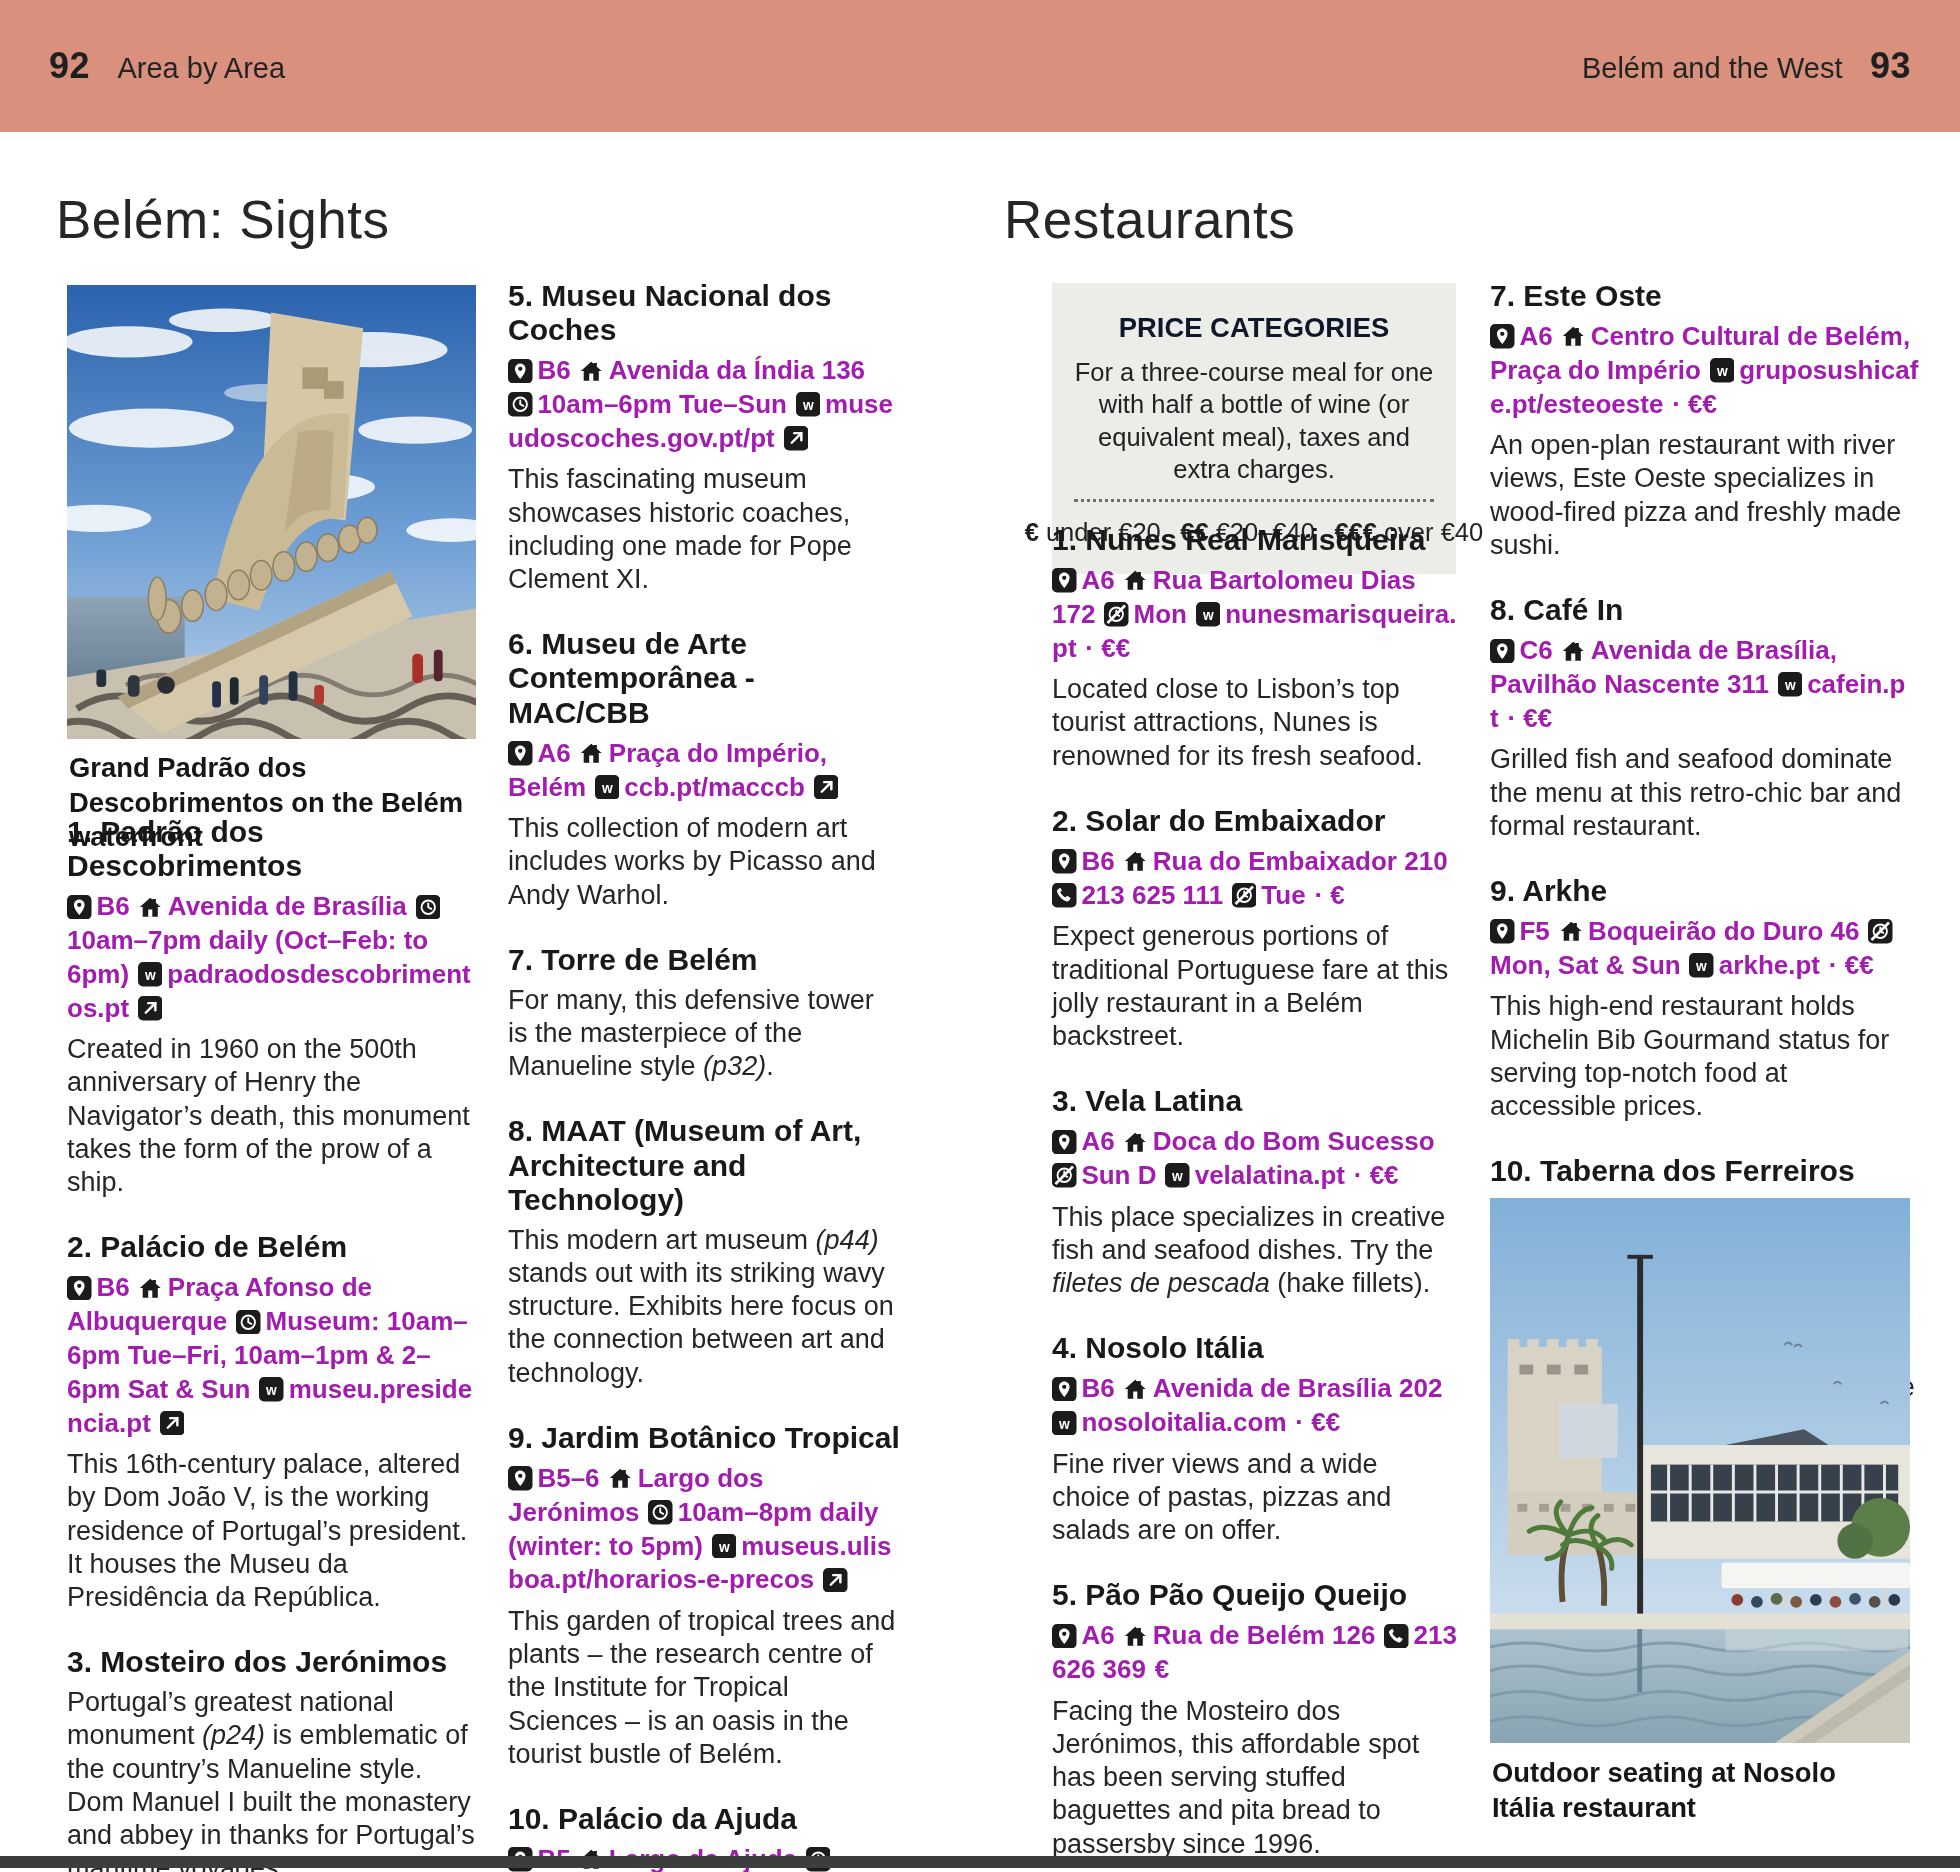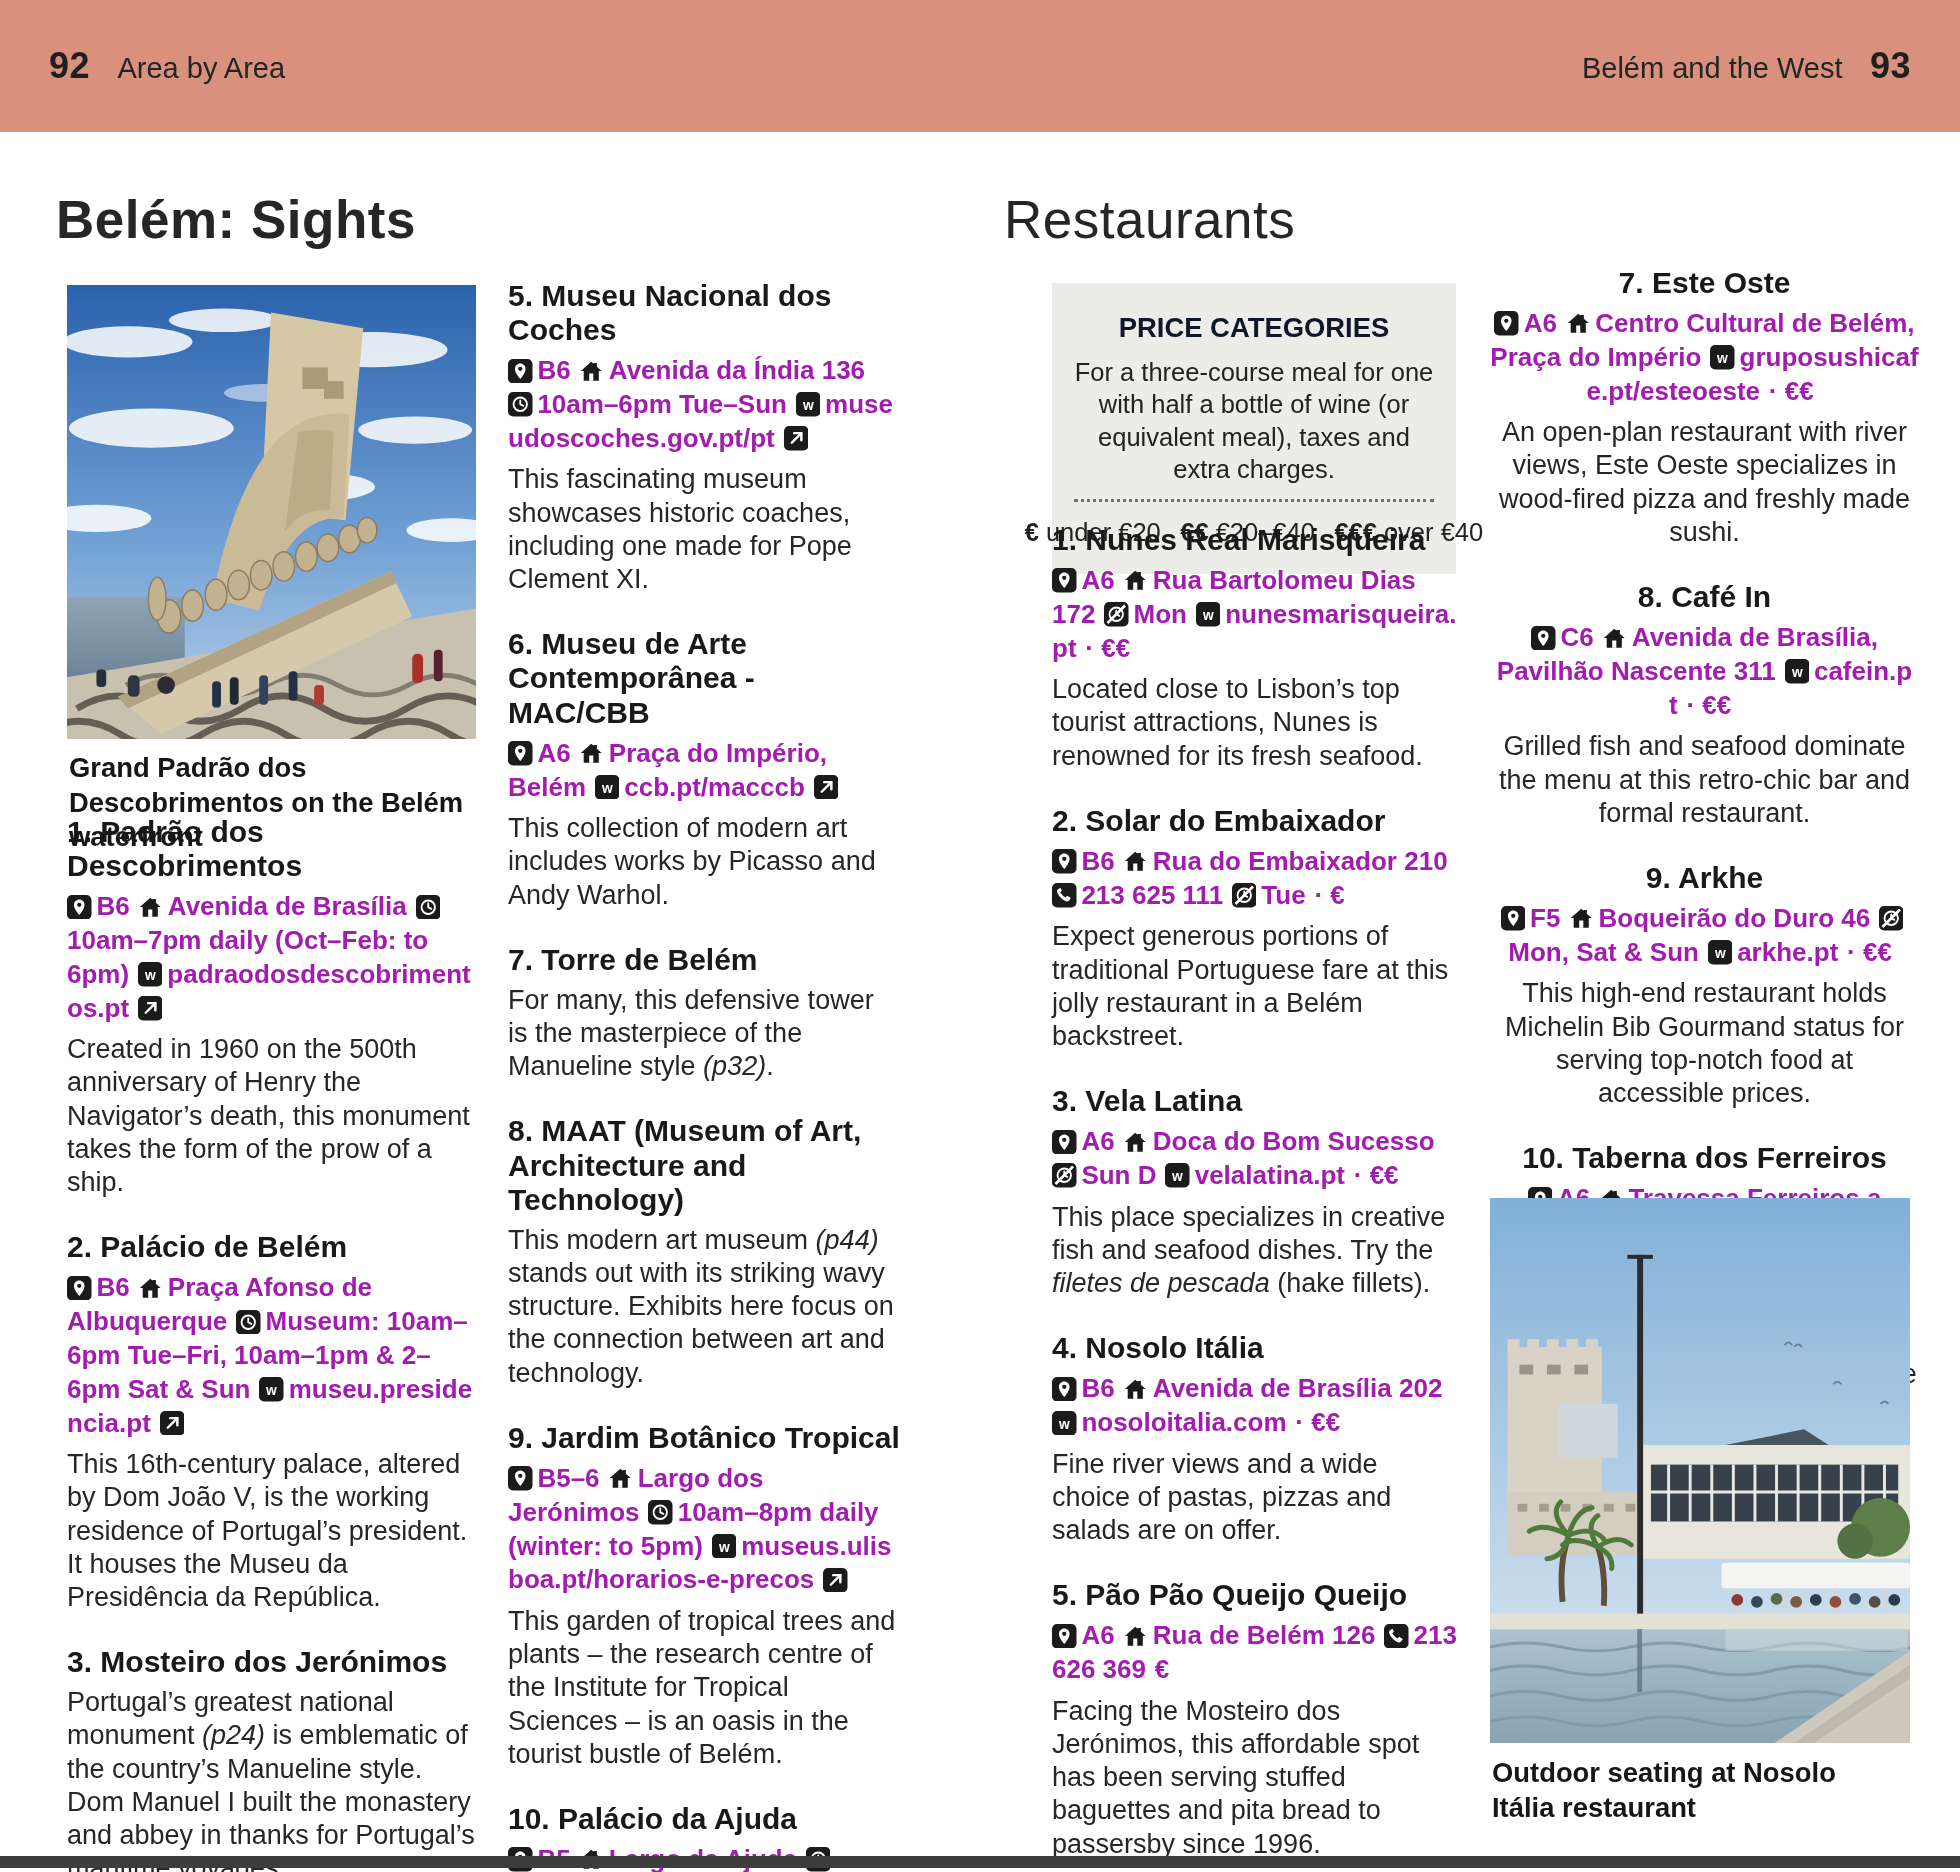--- a/index.html
+++ b/index.html
@@ -11,36 +11,36 @@
   .header{
     position:absolute;left:0;top:0;width:1960px;height:132px;background:#D9907C;
     display:flex;align-items:center;justify-content:space-between;
     padding:0 49px;box-sizing:border-box;
   }
   .h-group{display:flex;align-items:baseline;gap:27.4px;}
   .pagenum{font-size:36px;font-weight:700;color:#1f1f1f;letter-spacing:0.5px;}
   .h-label{font-size:29px;color:#242424;}
   
   .page-title{position:absolute;font-size:53px;font-weight:400;color:#262626;letter-spacing:0.5px;}
-  #sights-title{left:56px;top:153px;font-weight:bold;}
+  #sights-title{left:56px;top:153px;}
   #rest-title{left:1004px;top:153px;}
   
   .photo{position:absolute;overflow:hidden;z-index:2;}
   #sights-photo{left:67px;top:285px;width:409px;height:454px;}
   #rest-photo{left:1490px;top:1198px;width:420px;height:545px;}
   .photo svg{display:block;width:100%;height:100%;}
   .caption{position:absolute;font-size:27.4px;font-weight:700;line-height:1.26;color:#161616;z-index:2;}
   #sights-caption{left:69px;top:751px;width:412px;}
   #rest-caption{left:1492px;top:1756px;width:361px;}
   
   .col{position:absolute;z-index:1;}
   #sights-col1{left:67px;top:815px;width:416px;}
   #sights-col2{left:508px;top:279px;width:392px;}
   #rest-col1{left:1052px;top:523px;width:406px;}
-  #rest-col2{left:1490px;top:266px;width:429px;text-align:center;}
+  #rest-col2{left:1490px;top:279px;width:429px;}
   .entry{margin-bottom:31px;}
   .etitle{margin:0 0 6.9px;font-size:30px;line-height:1.14;font-weight:700;color:#191919;}
   .einfo{margin:0 0 7.8px;font-size:26px;line-height:1.3;font-weight:700;color:#a21caf;}
   .einfo .tx{margin-right:8.8px;}
   .einfo .web{word-break:break-all;}
   .einfo .ic{display:inline-block;width:24.5px;height:24.5px;vertical-align:-3.9px;margin-right:4.9px;}
   .einfo .ic svg{width:24.5px;height:24.5px;display:block;}
   .edesc{margin:0;font-size:27px;line-height:1.23;font-weight:400;color:#262626;}
   .it{font-style:italic;}
   

